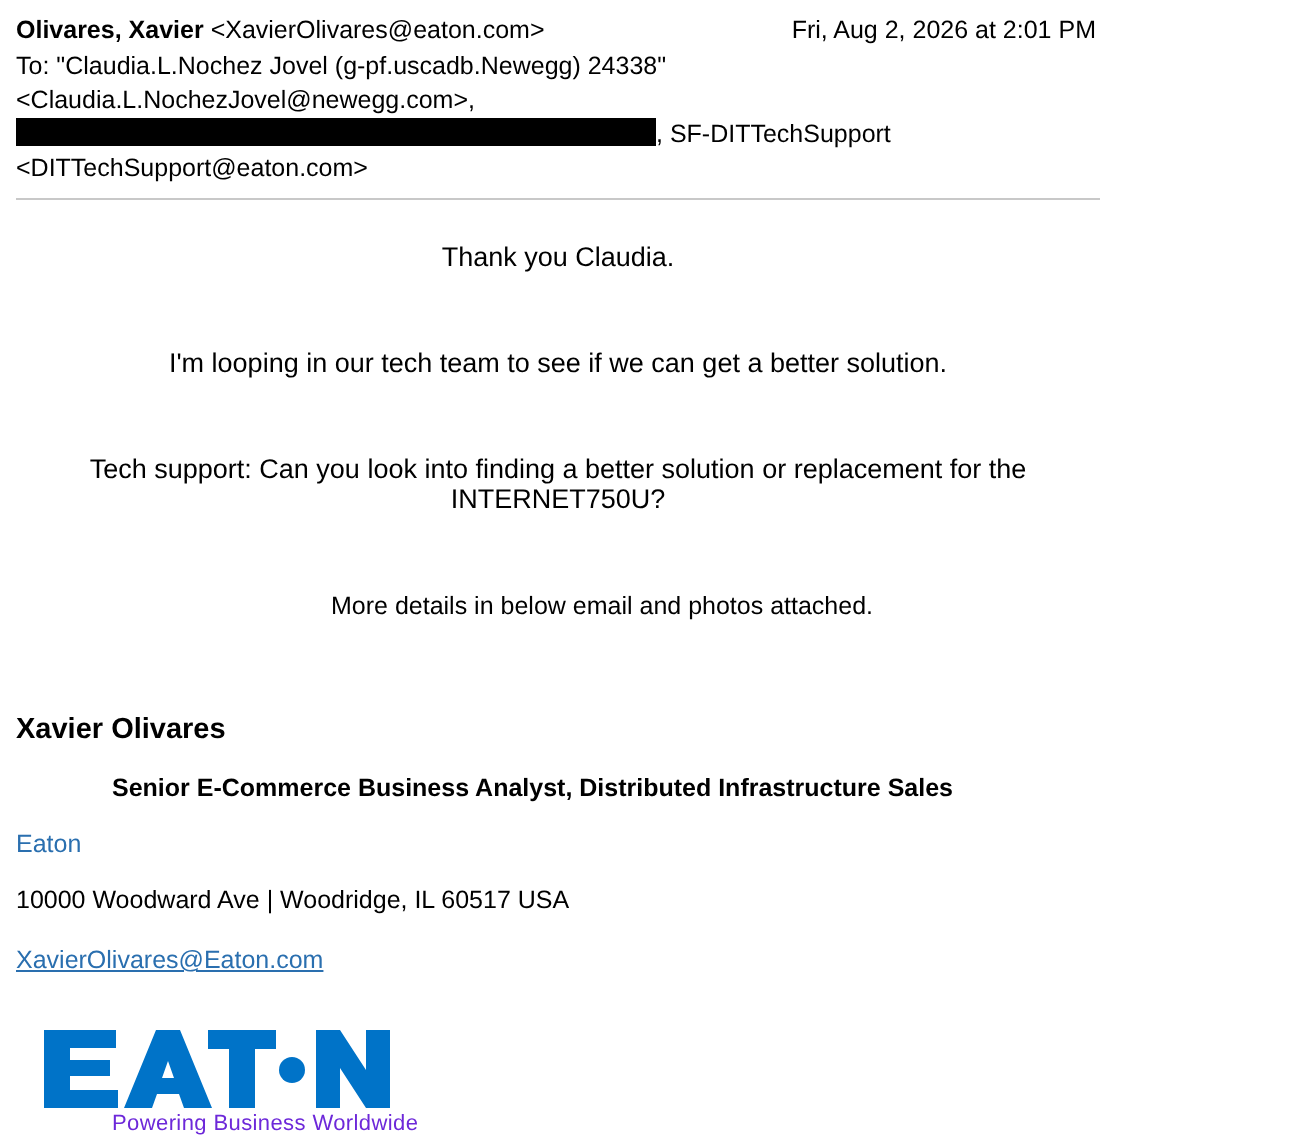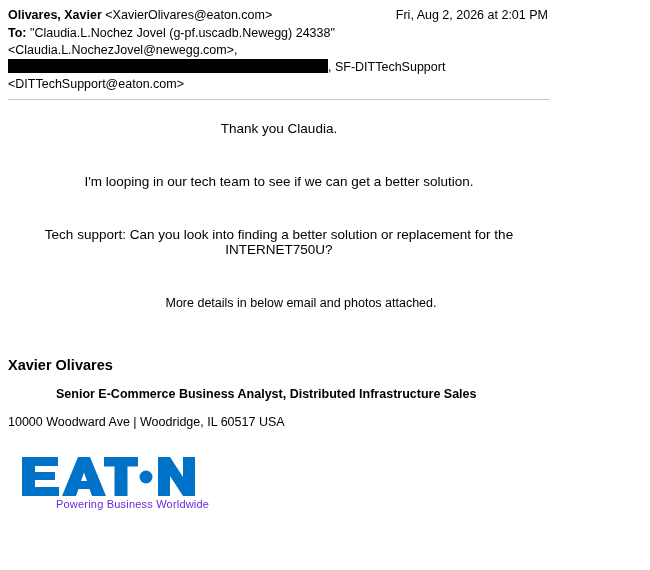--- a/index.html
+++ b/index.html
@@ -44,21 +44,21 @@
   .date-line {
     white-space: nowrap;
     font-weight: normal;
     padding-right: 2px;
   }
   .to-block {
     margin-top: 1px;
     line-height: 17px;
   }
   .to-label {
-    font-weight: bold;
+    font-weight: normal;
   }
   .redaction {
     display: inline-block;
     background: #000000;
     color: transparent;
     height: 14px;
     vertical-align: -2px;
   }
   .redact2 { width: 320px; }
 
@@ -165,21 +165,27 @@
   <div class="body">
     <p class="para p-thanks">Thank you Claudia.</p>
     <p class="para p-looping">I'm looping in our tech team to see if we can get a better solution.</p>
     <p class="para p-tech">Tech support: Can you look into finding a better solution or replacement for the INTERNET750U?</p>
     <p class="para p-details">More details in below email and photos attached.</p>
   </div>
 
   <div class="signature">
     <div class="sig-name">Xavier Olivares</div>
     <div class="sig-title">Senior E-Commerce Business Analyst, Distributed Infrastructure Sales</div>
+    <div class="sig-company">
+      <a href="#">Eaton</a>
+    </div>
     <div class="sig-address">10000 Woodward Ave | Woodridge, IL 60517 USA</div>
+    <div class="sig-email">
+      <a href="#">XavierOlivares@Eaton.com</a>
+    </div>
   </div>
 
   <div class="logo-wrap">
     <div class="logo">
       <svg width="192" height="46" viewBox="0 0 192 46" xmlns="http://www.w3.org/2000/svg">
 
         <path d="M4 2 H40 V11 H17 V17 H37 V25 H17 V32 H41 V41 H4 Z" fill="#0073c8"></path>
 
         <path d="M44 41 L60 2 H72 L88 41 H74 L71.5 34 H60.5 L58 41 Z M63 26 H69 L66 17.5 Z" fill="#0073c8"></path>
 

